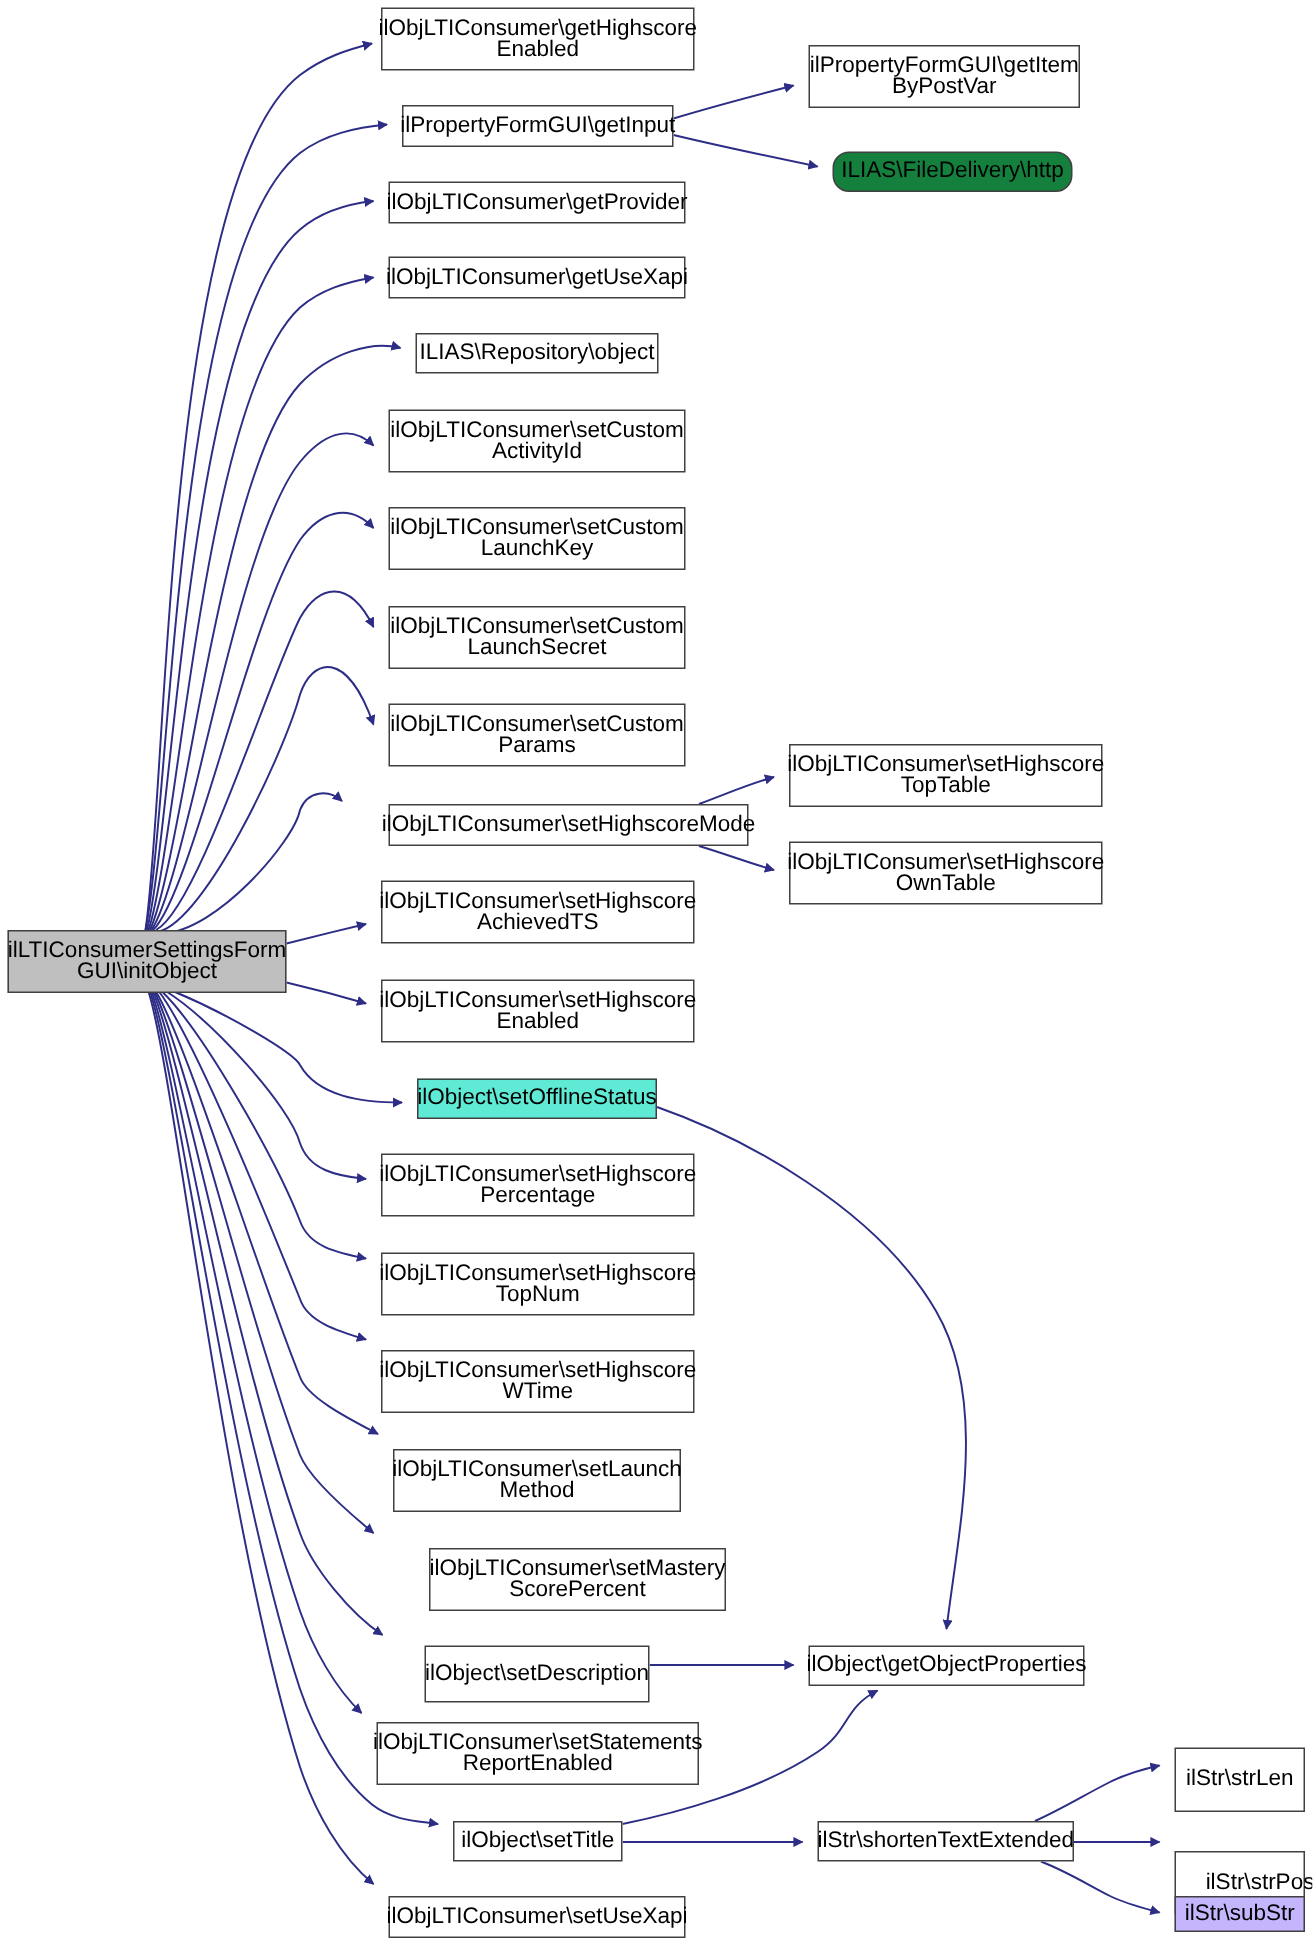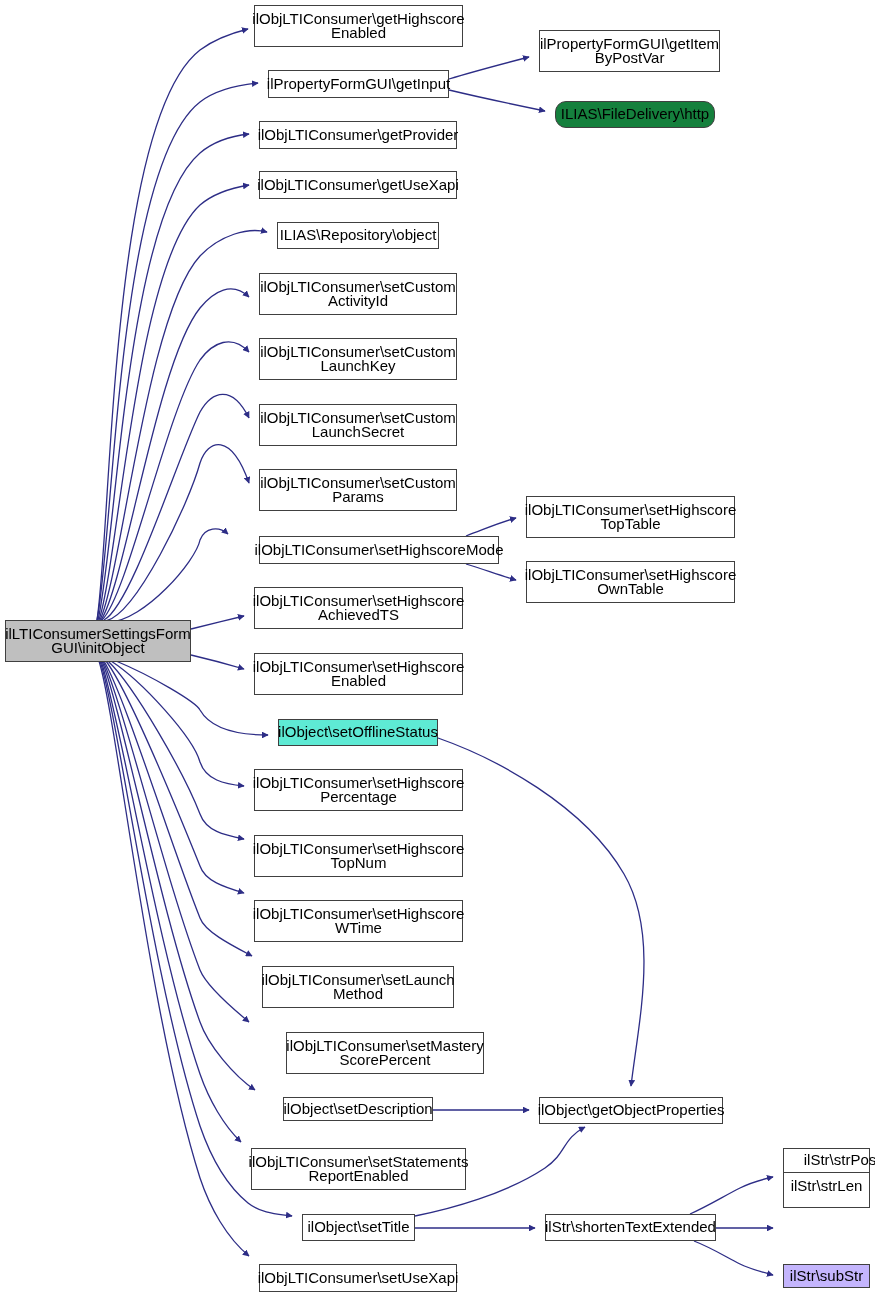--- a/index.html
+++ b/index.html
@@ -123,24 +123,24 @@
       <div class="node" style="left: 254px; top: 769px; width: 209px; height: 42px; background: rgb(255, 255, 255);"><span>ilObjLTIConsumer\setHighscore
 Percentage</span></div>
       <div class="node" style="left: 254px; top: 835px; width: 209px; height: 42px; background: rgb(255, 255, 255);"><span>ilObjLTIConsumer\setHighscore
 TopNum</span></div>
       <div class="node" style="left: 254px; top: 900px; width: 209px; height: 42px; background: rgb(255, 255, 255);"><span>ilObjLTIConsumer\setHighscore
 WTime</span></div>
       <div class="node" style="left: 262px; top: 966px; width: 192px; height: 42px; background: rgb(255, 255, 255);"><span>ilObjLTIConsumer\setLaunch
 Method</span></div>
       <div class="node" style="left: 259px; top: 1032px; width: 198px; height: 42px; background: rgb(255, 255, 255); margin-left: 27px;"><span>ilObjLTIConsumer\setMastery
 ScorePercent</span></div>
-      <div class="node" style="left: 283px; top: 1097px; width: 150px; height: 24px; background: rgb(255, 255, 255);"><span>ilObject\setDescription</span></div>
+      <div class="node" style="left: 283px; top: 1097px; width: 150px; height: 38px; background: rgb(255, 255, 255);"><span>ilObject\setDescription</span></div>
       <div class="node" style="left: 539px; top: 1097px; width: 184px; height: 27px; background: rgb(255, 255, 255);"><span>ilObject\getObjectProperties</span></div>
       <div class="node" style="left: 251px; top: 1148px; width: 215px; height: 42px; background: rgb(255, 255, 255);"><span>ilObjLTIConsumer\setStatements
 ReportEnabled</span></div>
       <div class="node" style="left: 783px; top: 1165px; width: 87px; height: 43px; background: rgb(255, 255, 255);"><span>ilStr\strLen</span></div>
       <div class="node" style="left: 302px; top: 1214px; width: 113px; height: 27px; background: rgb(255, 255, 255);"><span>ilObject\setTitle</span></div>
       <div class="node" style="left: 545px; top: 1214px; width: 171px; height: 27px; background: rgb(255, 255, 255);"><span>ilStr\shortenTextExtended</span></div>
-      <div class="node" style="left: 783px; top: 1148px; width: 87px; height: 25px; background: rgb(255, 255, 255); padding-left: 29px;"><span>ilStr\strPos</span></div>
+      <div class="node" style="left: 783px; top: 1234px; width: 87px; height: 42px; background: rgb(255, 255, 255); padding-left: 29px;"><span>ilStr\strPos</span></div>
       <div class="node" style="left: 783px; top: 1264px; width: 87px; height: 24px; background: #c4b5fd;"><span>ilStr\subStr</span></div>
       <div class="node" style="left: 259px; top: 1264px; width: 198px; height: 28px; background: rgb(255, 255, 255);"><span>ilObjLTIConsumer\setUseXapi</span></div>
     </div>
 </div>
 
 </body></html>

